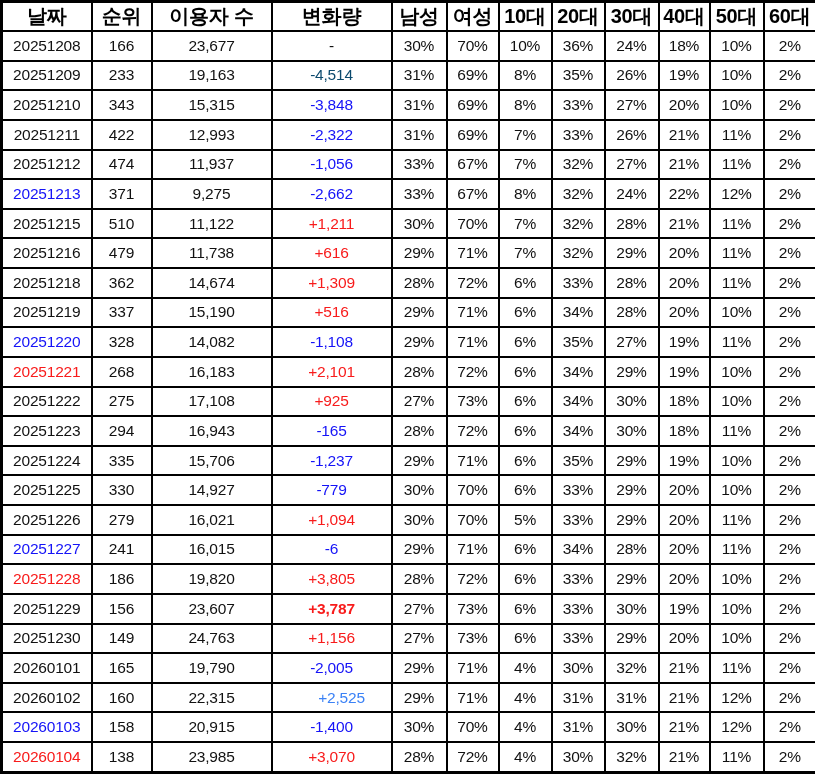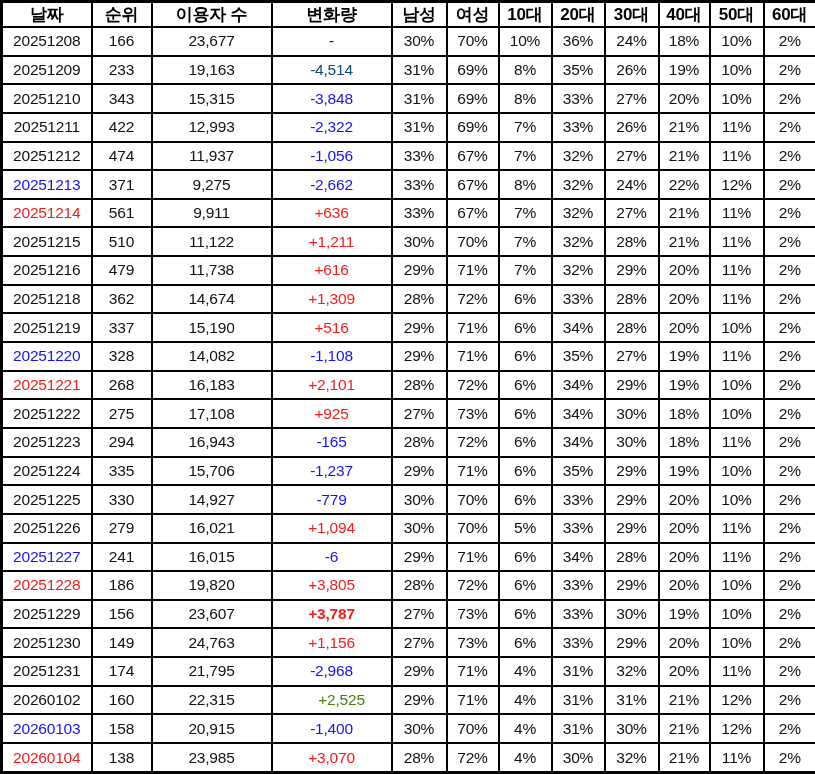--- a/index.html
+++ b/index.html
@@ -29,21 +29,21 @@
     vertical-align: middle;
     padding: 0;
     overflow: hidden;
     white-space: nowrap;
     color: #111111;
     font-size: 15.5px;
     letter-spacing: -0.2px;
   }
   table.stat-table th {
     font-weight: 700;
-    font-size: 17px;
+    font-size: 20px;
     color: #000000;
   }
   col.c-date   { width: 90px; }
   col.c-rank   { width: 60px; }
   col.c-users  { width: 120px; }
   col.c-change { width: 120px; }
   col.c-male   { width: 55px; }
   col.c-female { width: 52px; }
   col.c-a10    { width: 53px; }
   col.c-a20    { width: 53px; }
@@ -166,34 +166,20 @@
           <td>33%</td>
           <td>67%</td>
           <td>8%</td>
           <td>32%</td>
           <td>24%</td>
           <td>22%</td>
           <td>12%</td>
           <td>2%</td>
         </tr>
         <tr>
-          <td style="color: rgb(248, 27, 27);">20251214</td>
-          <td>561</td>
-          <td>9,911</td>
-          <td style="color: rgb(248, 27, 27);">+636</td>
-          <td>33%</td>
-          <td>67%</td>
-          <td>7%</td>
-          <td>32%</td>
-          <td>27%</td>
-          <td>21%</td>
-          <td>11%</td>
-          <td>2%</td>
-        </tr>
-        <tr>
           <td style="color: rgb(17, 17, 17);">20251215</td>
           <td>510</td>
           <td>11,122</td>
           <td style="color: rgb(248, 27, 27);">+1,211</td>
           <td>30%</td>
           <td>70%</td>
           <td>7%</td>
           <td>32%</td>
           <td>28%</td>
           <td>21%</td>
@@ -390,38 +376,38 @@
           <td>27%</td>
           <td>73%</td>
           <td>6%</td>
           <td>33%</td>
           <td>29%</td>
           <td>20%</td>
           <td>10%</td>
           <td>2%</td>
         </tr>
         <tr>
-          <td style="color: rgb(17, 17, 17);">20251231</td>
-          <td>174</td>
-          <td>21,795</td>
-          <td style="color: rgb(21, 19, 247);">-2,968</td>
+          <td style="color: rgb(17, 17, 17);">20260101</td>
+          <td>165</td>
+          <td>19,790</td>
+          <td style="color: rgb(21, 19, 247);">-2,005</td>
           <td>29%</td>
           <td>71%</td>
           <td>4%</td>
-          <td>31%</td>
-          <td>32%</td>
-          <td>20%</td>
+          <td>30%</td>
+          <td>32%</td>
+          <td>21%</td>
           <td>11%</td>
           <td>2%</td>
         </tr>
         <tr>
           <td style="color: rgb(17, 17, 17);">20260102</td>
           <td>160</td>
           <td>22,315</td>
-          <td style="color: #4d7c0f; padding-left: 20px;">+2,525</td>
+          <td style="color: #3b82f6; padding-left: 20px;">+2,525</td>
           <td>29%</td>
           <td>71%</td>
           <td>4%</td>
           <td>31%</td>
           <td>31%</td>
           <td>21%</td>
           <td>12%</td>
           <td>2%</td>
         </tr>
         <tr>

